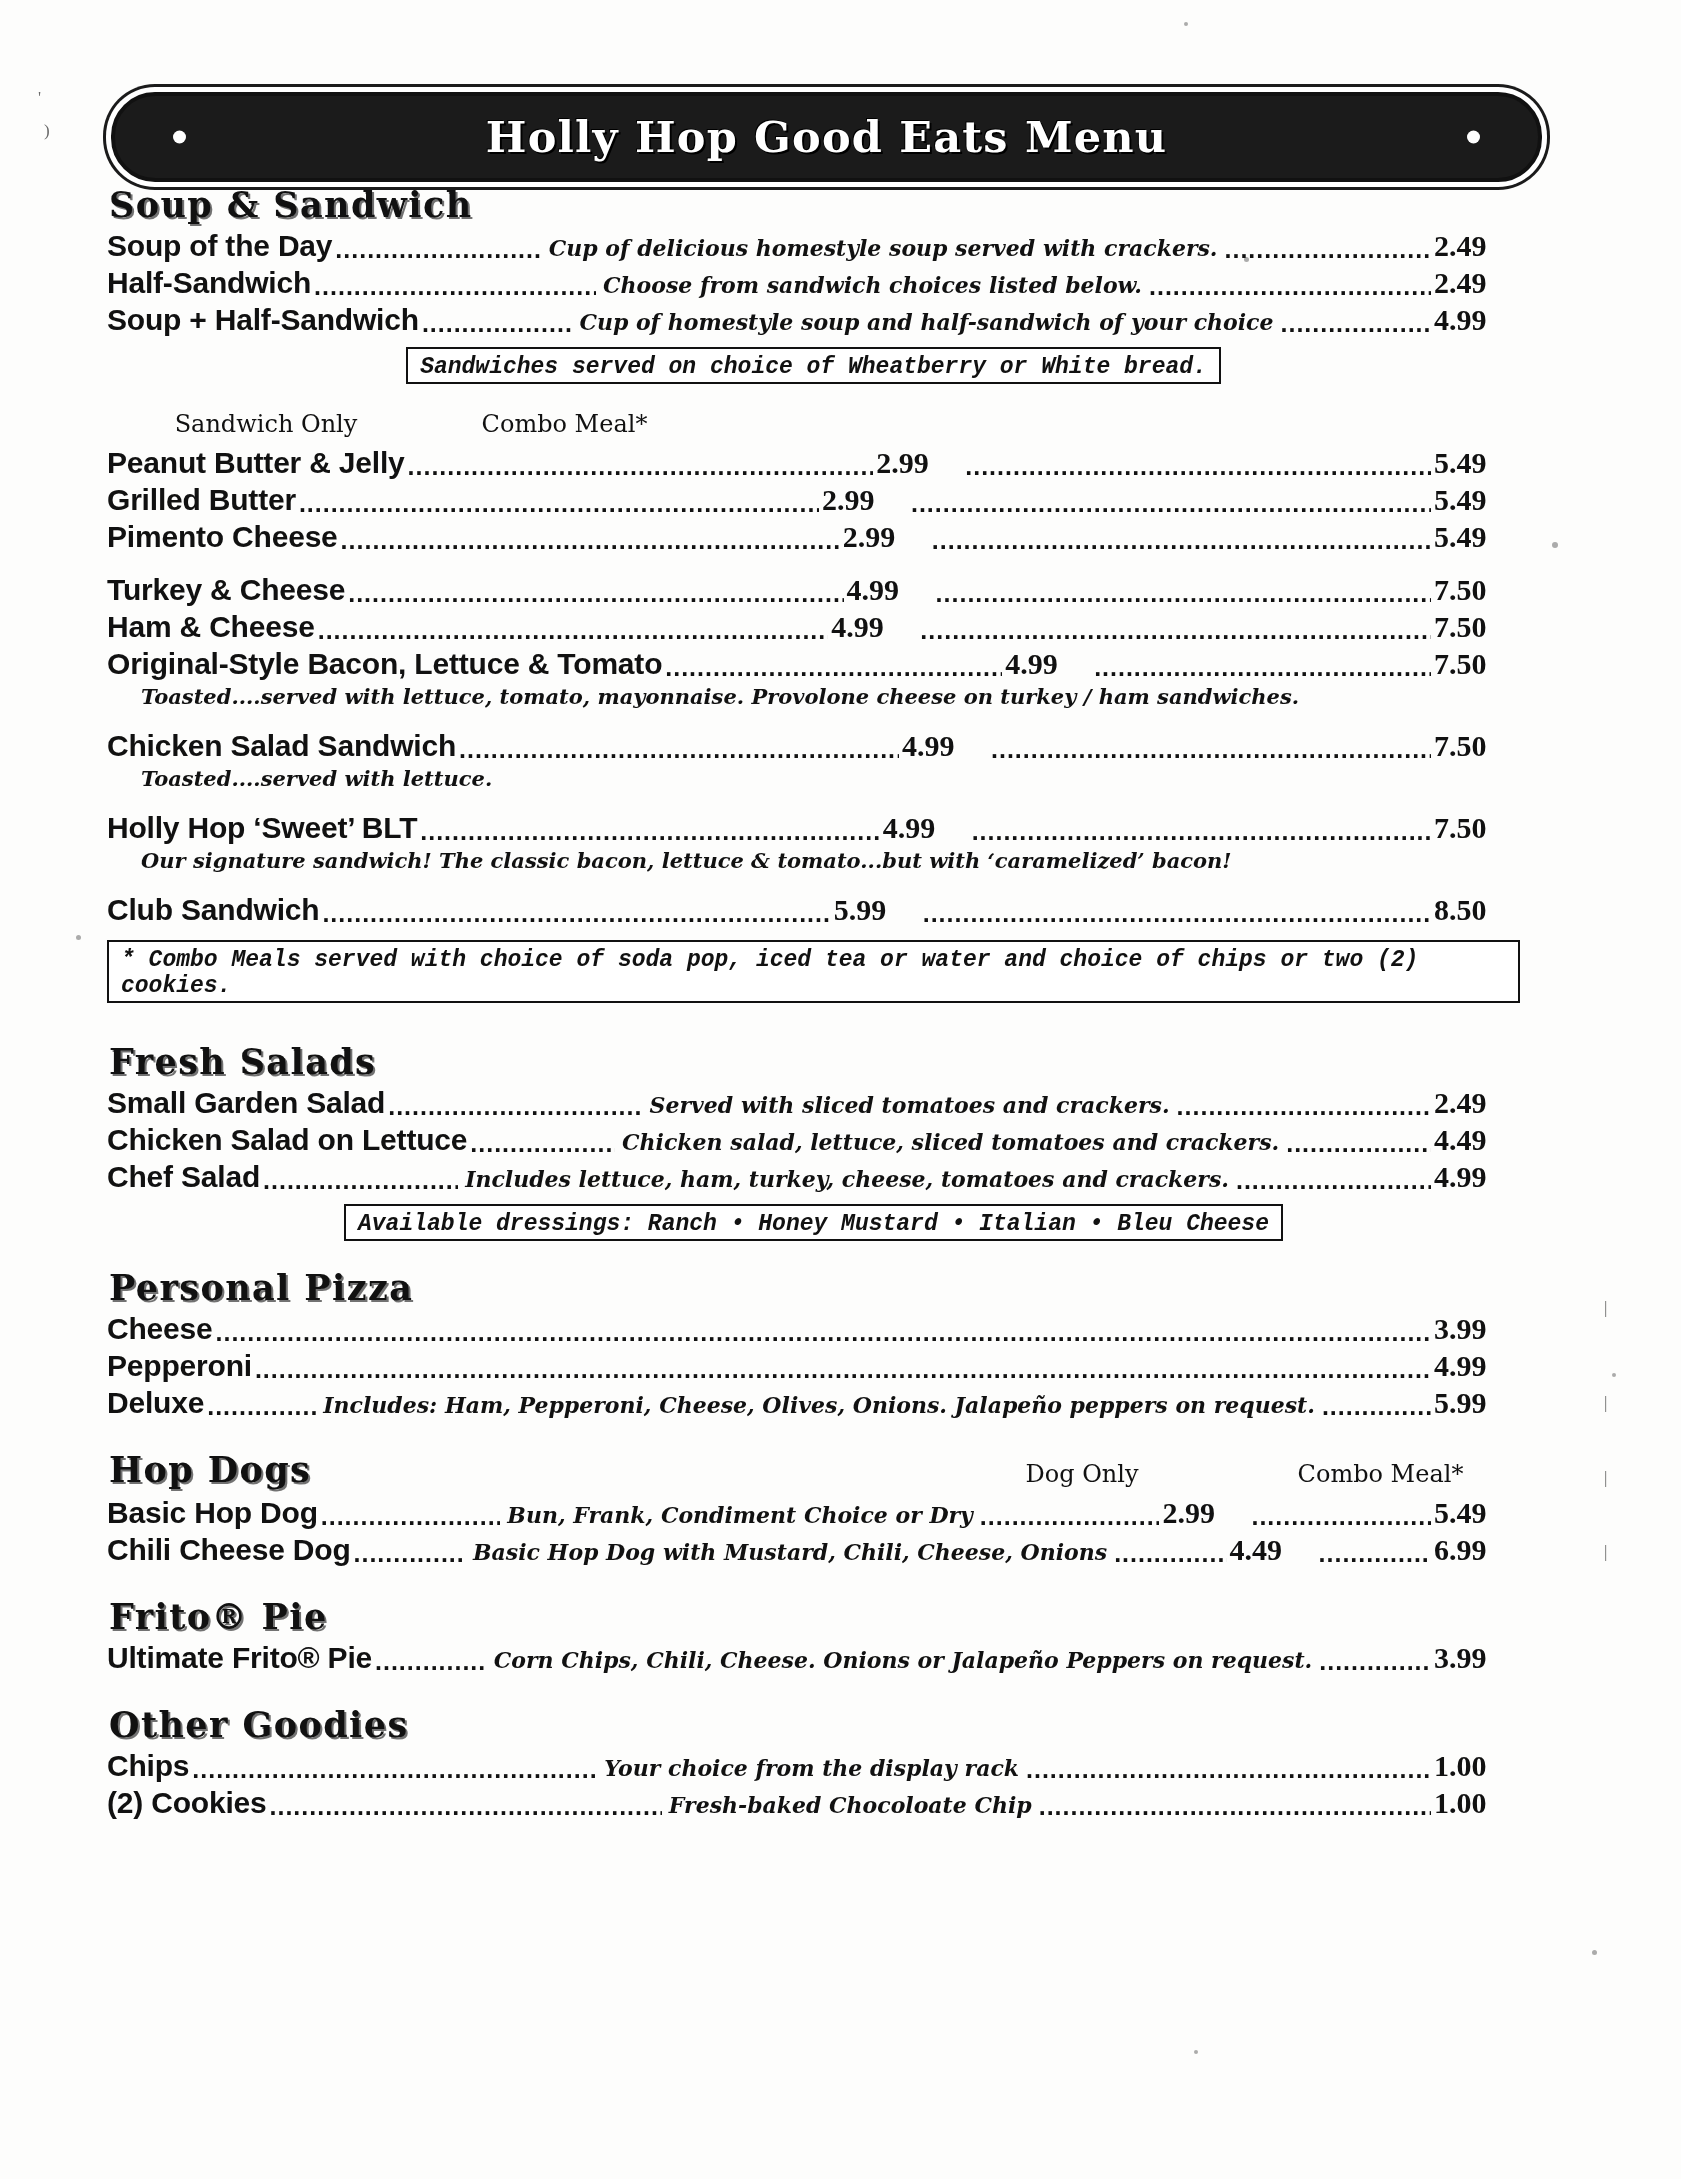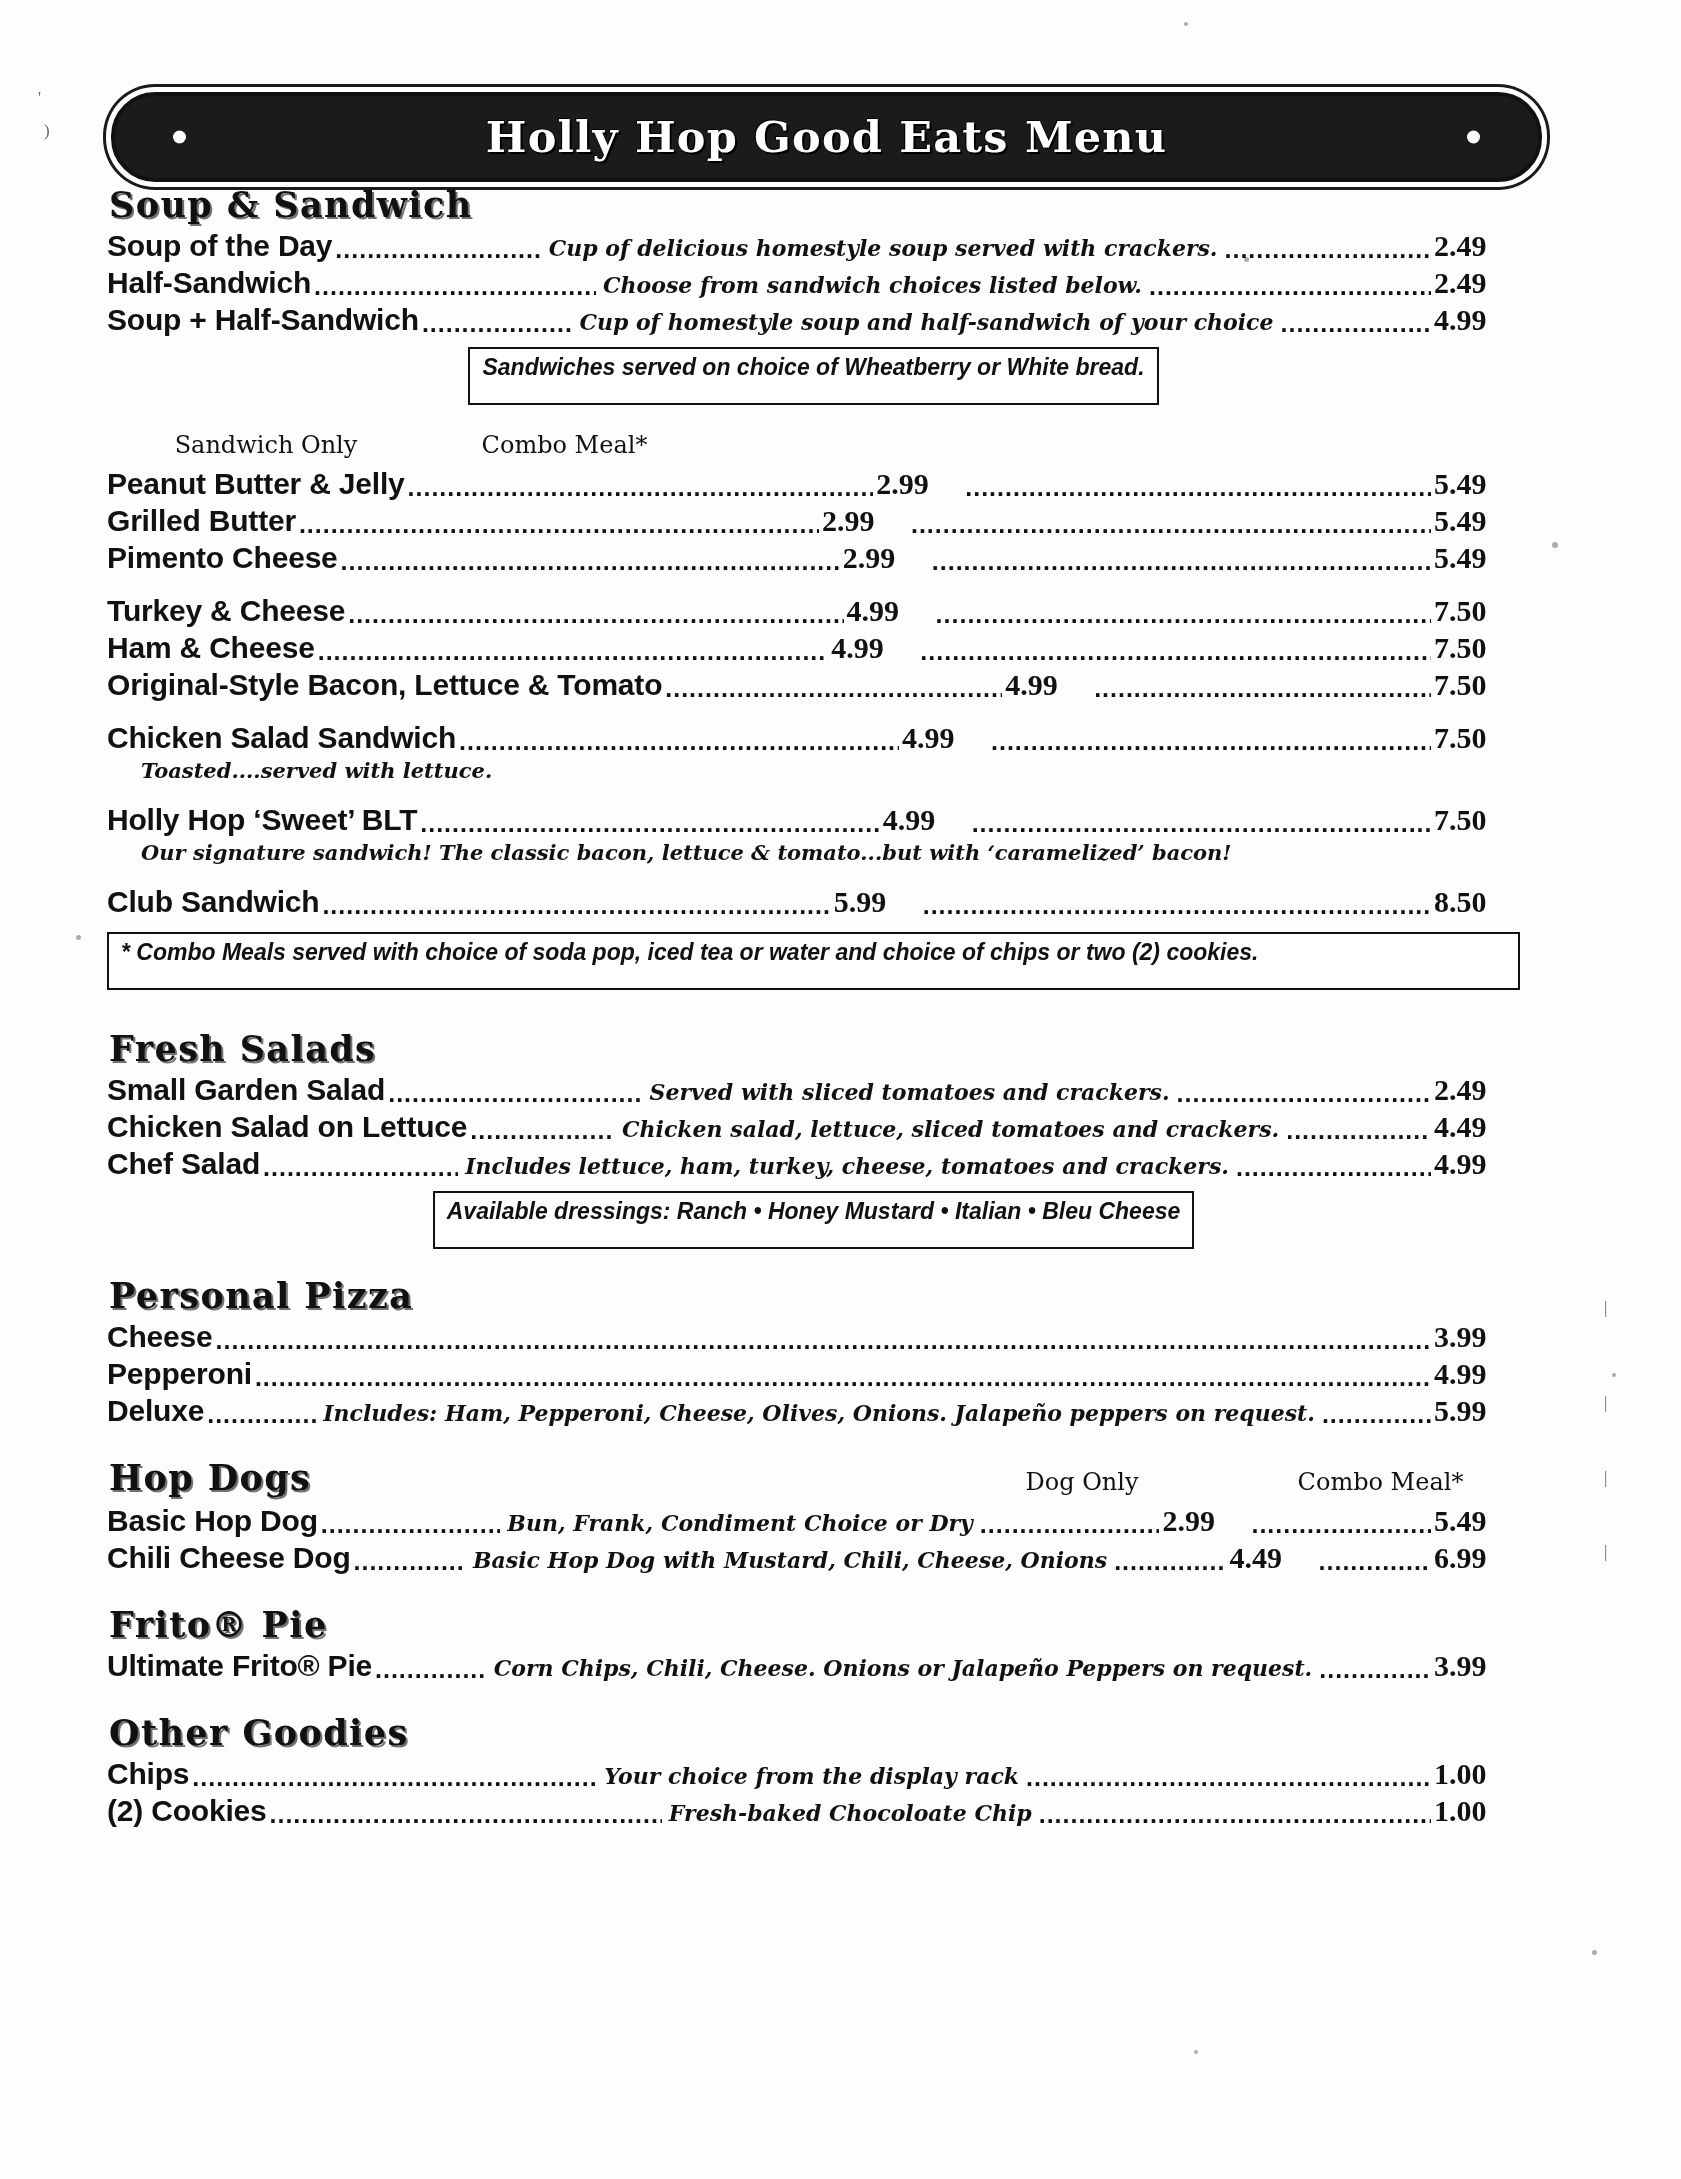--- a/index.html
+++ b/index.html
@@ -130,22 +130,22 @@
     margin:1px 0 4px 34px;
   }
   .gap-sm{height:16px;}
   .gap-md{height:26px;}
   .gap-lg{height:38px;}
 
   
   .boxnote{
     border:2px solid #111;
     display:inline-block;
-    padding:5px 12px 22px 12px;
-    font-family:Liberation Sans, sans-serif;
+    padding:5px 12px 2px 12px;
+    font-family:Liberation Mono, monospace;
     font-weight:bold;font-style:italic;
     font-size:23px;
     background:#fff;
   }
   .boxnote-center{text-align:center;display:block;width:max-content;margin:10px auto 0 auto;}
   .boxnote-wide{display:block;width:calc(100% - 28px);}
 
   
   .speck{position:absolute;background:#5a5a5a;border-radius:50%;opacity:.5;}
   .mark{position:absolute;color:#6a6a6a;font-size:17px;font-family:"Liberation Serif",serif;}
@@ -255,20 +255,21 @@
         <span class="dots"></span>
         <span class="price p2">7.50</span>
       </div>
       <div class="row">
         <span class="name">Original-Style Bacon, Lettuce &amp; Tomato</span>
         <span class="dots"></span>
         <span class="price p1">4.99</span>
         <span class="dots"></span>
         <span class="price p2">7.50</span>
       </div>
+      <div class="subnote">Toasted....served with lettuce, tomato, mayonnaise.  Provolone cheese on turkey / ham sandwiches.</div>
 
       <div class="gap-sm"></div>
 
       <div class="row">
         <span class="name">Chicken Salad Sandwich</span>
         <span class="dots"></span>
         <span class="price p1">4.99</span>
         <span class="dots"></span>
         <span class="price p2">7.50</span>
       </div>

